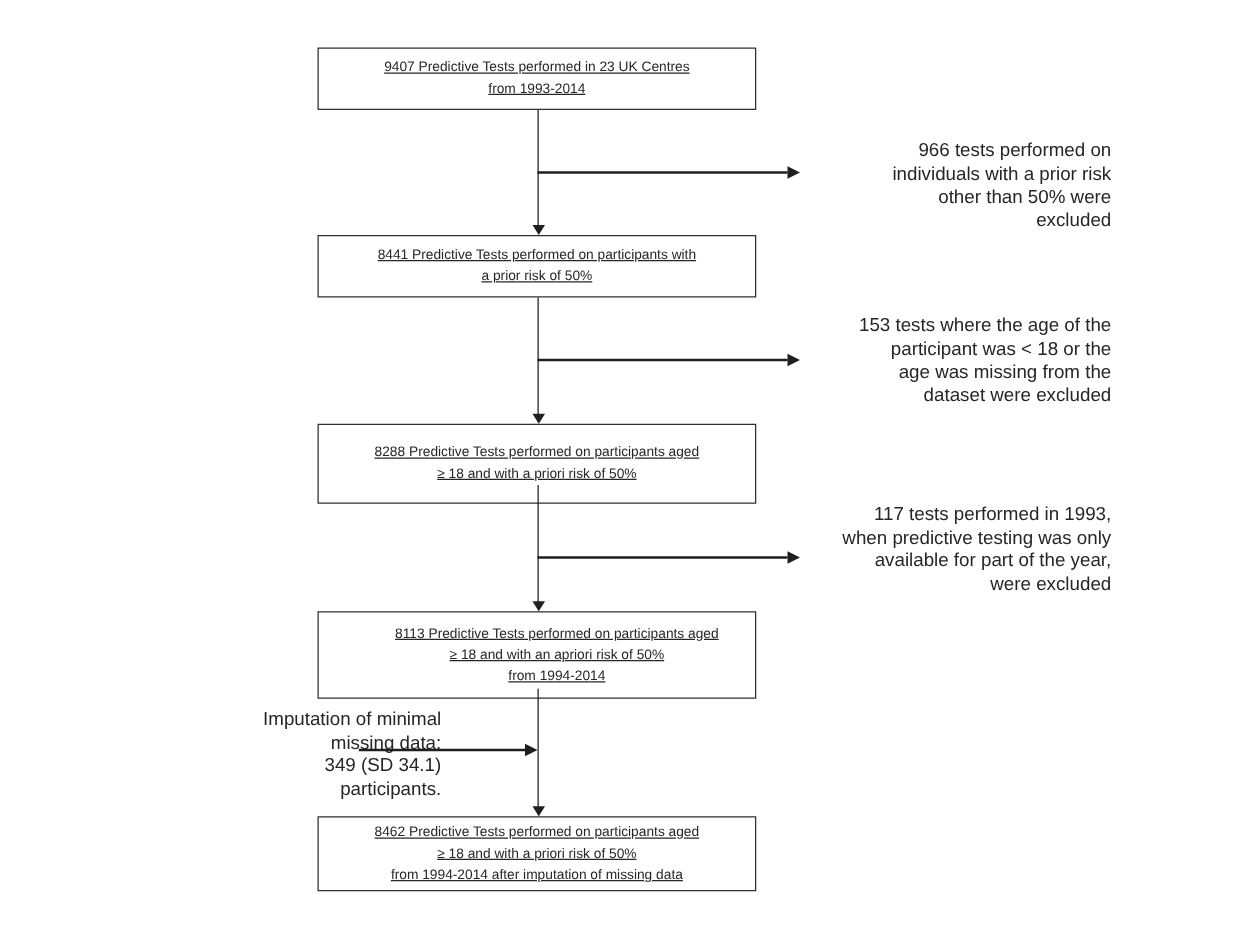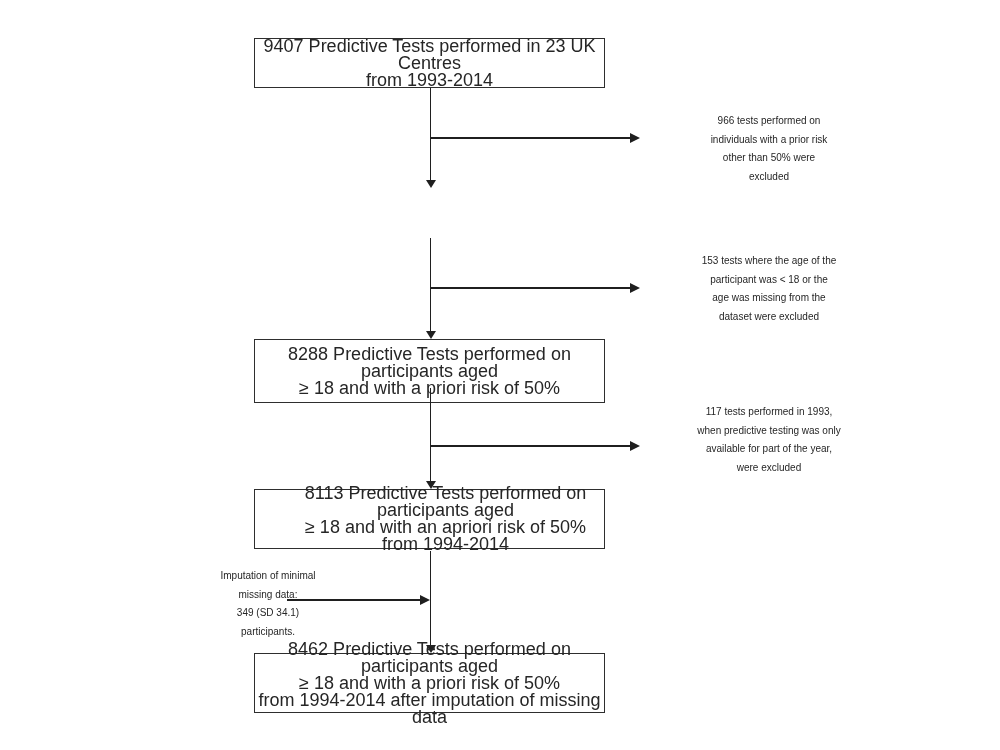--- a/index.html
+++ b/index.html
@@ -21,32 +21,33 @@
     left: 254px;
     width: 351px;
     box-sizing: border-box;
     border: 1.4px solid #2e2e2e;
     background: #ffffff;
     display: flex;
     align-items: center;
     justify-content: center;
   }
   .fbox-text {
-    font-size: 18px;
+    font-size: 11px;
     line-height: 17px;
     text-align: center;
     white-space: pre-line;
     padding: 0 2px;
+    text-decoration: underline;
   }
   .note {
     position: absolute;
-    font-size: 10px;
+    font-size: 15px;
     line-height: 18.5px;
     white-space: pre-line;
-    text-align: center;
+    text-align: right;
     width: 240px;
   }
   .vline {
     position: absolute;
     width: 1.5px;
     background: #1f1f1f;
   }
   .hline {
     position: absolute;
     height: 1.5px;
@@ -82,20 +83,24 @@
   <div class="vline" style="left:429.5px; top:88px; height:93px;"></div>
   <div class="ah-down" style="left:425.5px; top:180px;"></div>
 
   <div class="hline" style="left:430px; top:137.25px; width:200px;"></div>
   <div class="ah-right" style="left:630px; top:133px;"></div>
   <div class="note" style="left:649px; top:112px;">966 tests performed on
 individuals with a prior risk
 other than 50% were
 excluded</div>
 
+  <div class="fbox" style="top:188px; height:50px;">
+    <div class="fbox-text">8441 Predictive Tests performed on participants with
+a prior risk of 50%</div>
+  </div>
 
   <div class="vline" style="left:429.5px; top:238px; height:94px;"></div>
   <div class="ah-down" style="left:425.5px; top:331px;"></div>
 
   <div class="hline" style="left:430px; top:287.25px; width:200px;"></div>
   <div class="ah-right" style="left:630px; top:283px;"></div>
   <div class="note" style="left:649px; top:252px;">153 tests where the age of the
 participant was &lt; 18 or the
 age was missing from the
 dataset were excluded</div>
@@ -108,21 +113,21 @@
   <div class="vline" style="left:429.5px; top:388px; height:94px;"></div>
   <div class="ah-down" style="left:425.5px; top:481px;"></div>
 
   <div class="hline" style="left:430px; top:445.25px; width:200px;"></div>
   <div class="ah-right" style="left:630px; top:441px;"></div>
   <div class="note" style="left:649px; top:403px;">117 tests performed in 1993,
 when predictive testing was only
 available for part of the year,
 were excluded</div>
 
-  <div class="fbox" style="top:489px; height:60px;padding-left:32px;">
+  <div class="fbox" style="top:489px; height:70px;padding-left:32px;">
     <div class="fbox-text">8113 Predictive Tests performed on participants aged
 ≥ 18 and with an apriori risk of 50%
 from 1994-2014</div>
   </div>
 
   <div class="vline" style="left:429.5px; top:551px; height:95px;"></div>
   <div class="ah-down" style="left:425.5px; top:645px;"></div>
 
   <div class="note" style="left:150px; top:567px; width:170px;margin-left:33px;">Imputation of minimal
 missing data:

